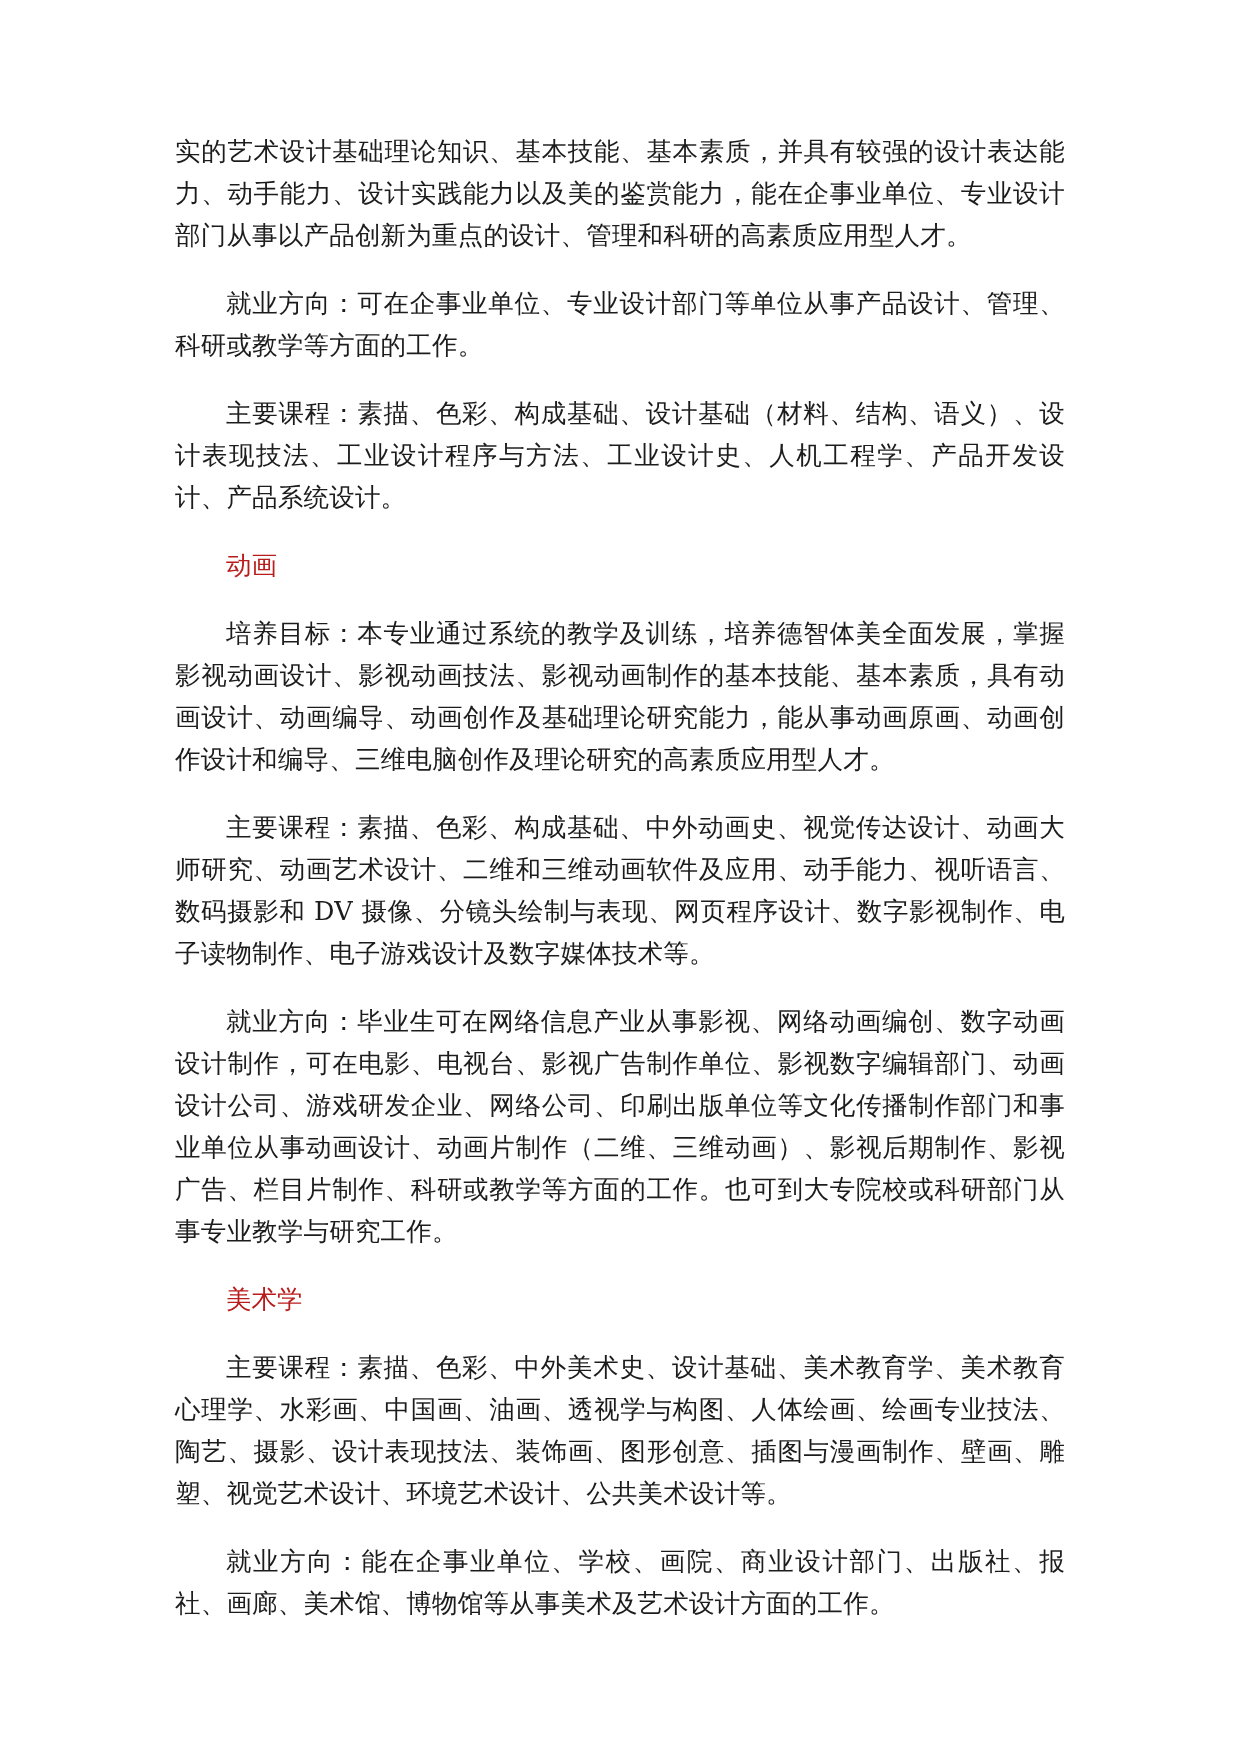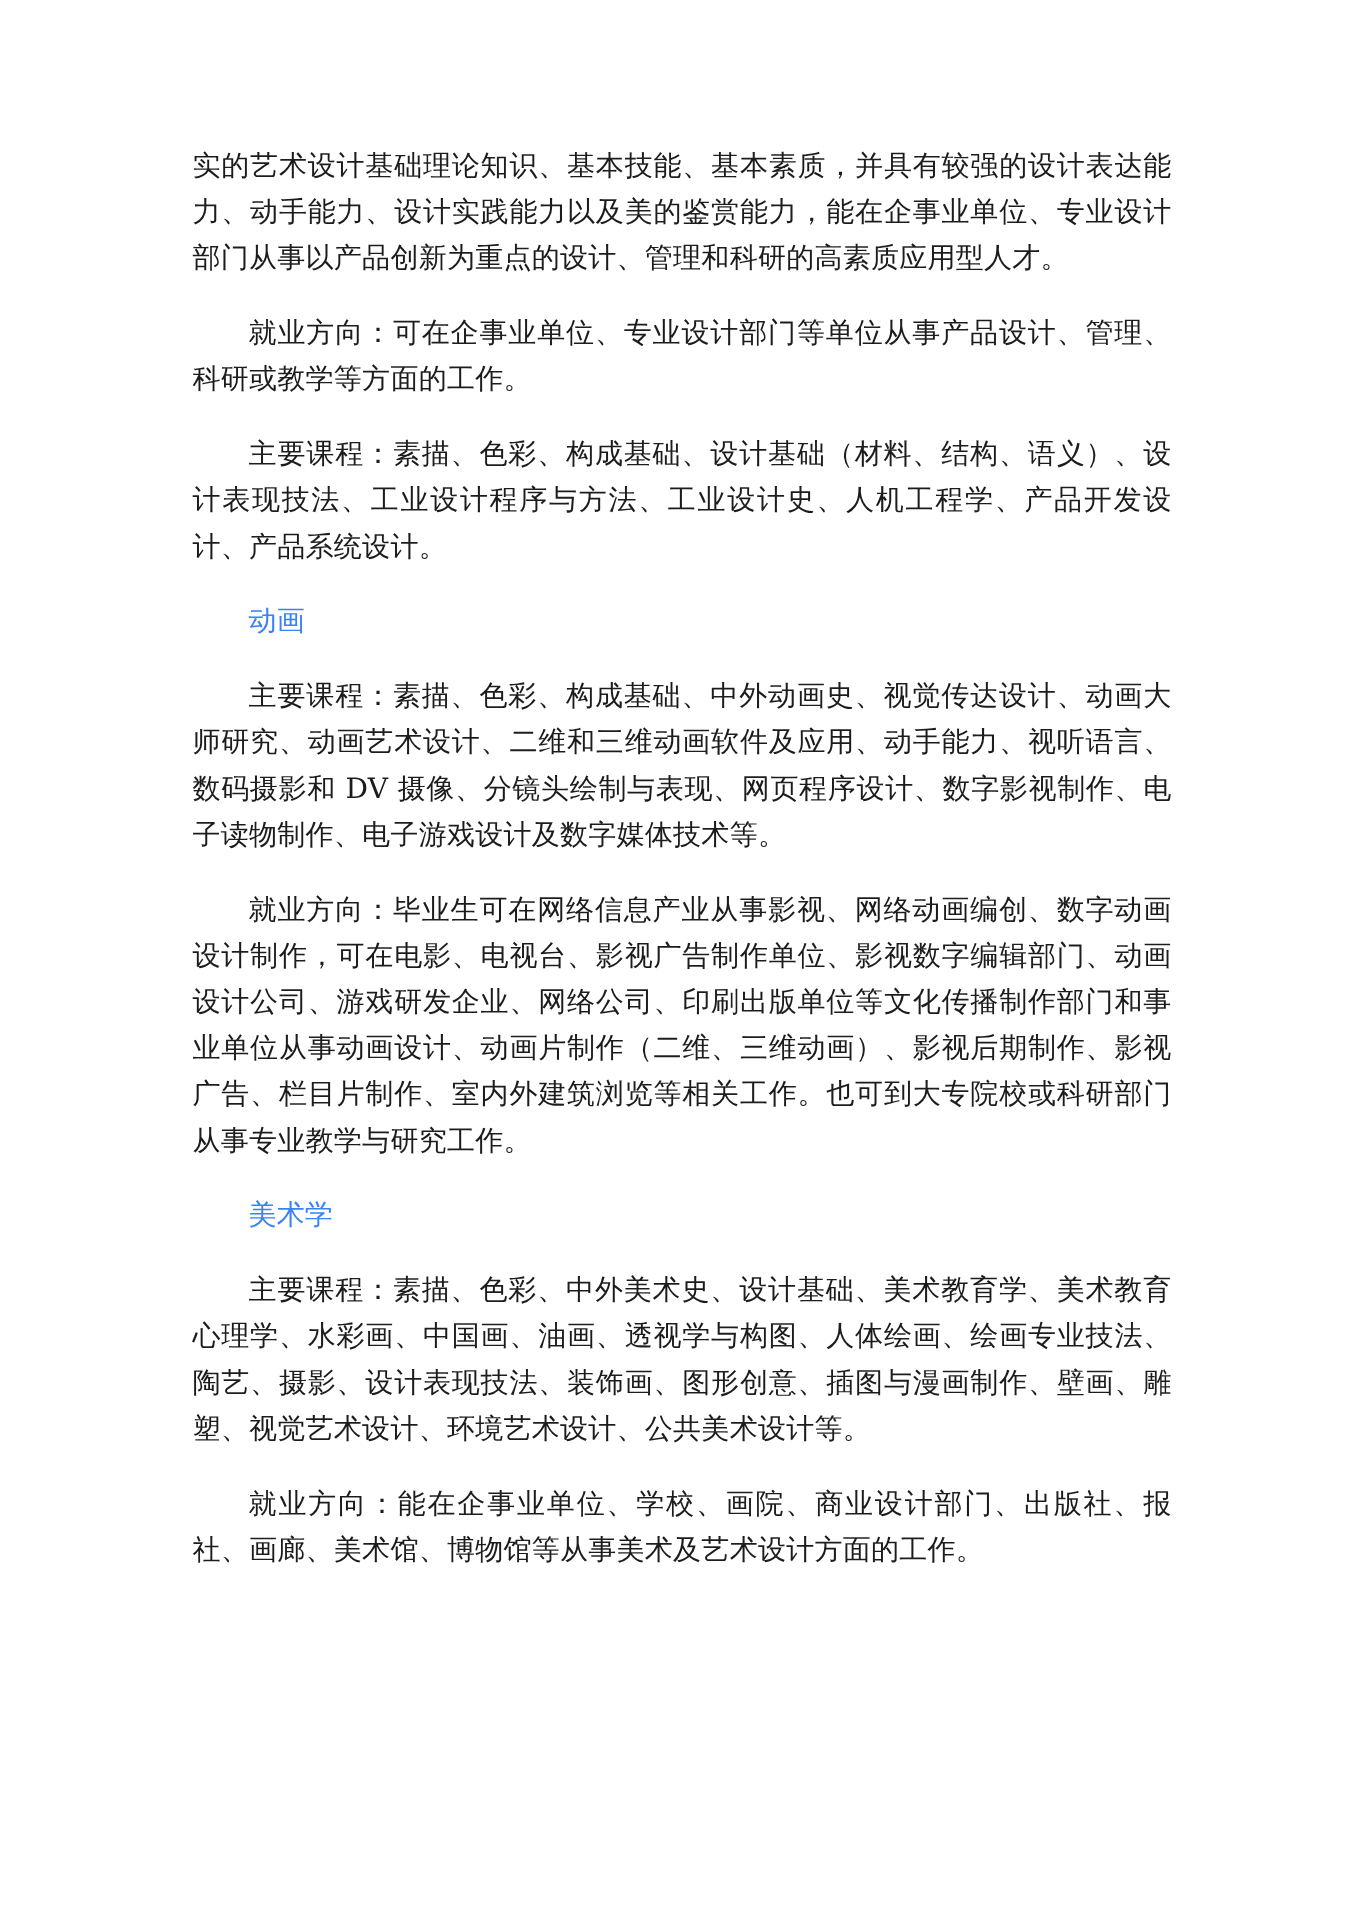--- a/index.html
+++ b/index.html
@@ -30,41 +30,42 @@
     color: #1c1c1c;
   }
   p.indent {
     text-indent: 2em;
   }
   p.heading {
     text-indent: 2em;
     margin: 0 0 26px 0;
     font-size: 25.5px;
     line-height: 42px;
-    color: #3b82f6;
+    color: #b91c1c;
   }
 </style>
 </head>
 <body>
 
 <div class="page">
   <div class="doc-body">
 
     <p class="para">实的艺术设计基础理论知识、基本技能、基本素质，并具有较强的设计表达能力、动手能力、设计实践能力以及美的鉴赏能力，能在企事业单位、专业设计部门从事以产品创新为重点的设计、管理和科研的高素质应用型人才。</p>
 
     <p class="para indent">就业方向：可在企事业单位、专业设计部门等单位从事产品设计、管理、科研或教学等方面的工作。</p>
 
     <p class="para indent">主要课程：素描、色彩、构成基础、设计基础（材料、结构、语义）、设计表现技法、工业设计程序与方法、工业设计史、人机工程学、产品开发设计、产品系统设计。</p>
 
     <p class="heading">动画</p>
 
+    <p class="para indent">培养目标：本专业通过系统的教学及训练，培养德智体美全面发展，掌握影视动画设计、影视动画技法、影视动画制作的基本技能、基本素质，具有动画设计、动画编导、动画创作及基础理论研究能力，能从事动画原画、动画创作设计和编导、三维电脑创作及理论研究的高素质应用型人才。</p>
 
     <p class="para indent">主要课程：素描、色彩、构成基础、中外动画史、视觉传达设计、动画大师研究、动画艺术设计、二维和三维动画软件及应用、动手能力、视听语言、数码摄影和 DV 摄像、分镜头绘制与表现、网页程序设计、数字影视制作、电子读物制作、电子游戏设计及数字媒体技术等。</p>
 
-    <p class="para indent">就业方向：毕业生可在网络信息产业从事影视、网络动画编创、数字动画设计制作，可在电影、电视台、影视广告制作单位、影视数字编辑部门、动画设计公司、游戏研发企业、网络公司、印刷出版单位等文化传播制作部门和事业单位从事动画设计、动画片制作（二维、三维动画）、影视后期制作、影视广告、栏目片制作、室内外建筑浏览等相关工作。也可到大专院校或科研部门从事专业教学与研究工作。</p>
+    <p class="para indent">就业方向：毕业生可在网络信息产业从事影视、网络动画编创、数字动画设计制作，可在电影、电视台、影视广告制作单位、影视数字编辑部门、动画设计公司、游戏研发企业、网络公司、印刷出版单位等文化传播制作部门和事业单位从事动画设计、动画片制作（二维、三维动画）、影视后期制作、影视广告、栏目片制作、科研或教学等方面的工作。也可到大专院校或科研部门从事专业教学与研究工作。</p>
 
     <p class="heading">美术学</p>
 
 
     <p class="para indent">主要课程：素描、色彩、中外美术史、设计基础、美术教育学、美术教育心理学、水彩画、中国画、油画、透视学与构图、人体绘画、绘画专业技法、陶艺、摄影、设计表现技法、装饰画、图形创意、插图与漫画制作、壁画、雕塑、视觉艺术设计、环境艺术设计、公共美术设计等。</p>
 
     <p class="para indent">就业方向：能在企事业单位、学校、画院、商业设计部门、出版社、报社、画廊、美术馆、博物馆等从事美术及艺术设计方面的工作。</p>
 
   </div>
 </div>

